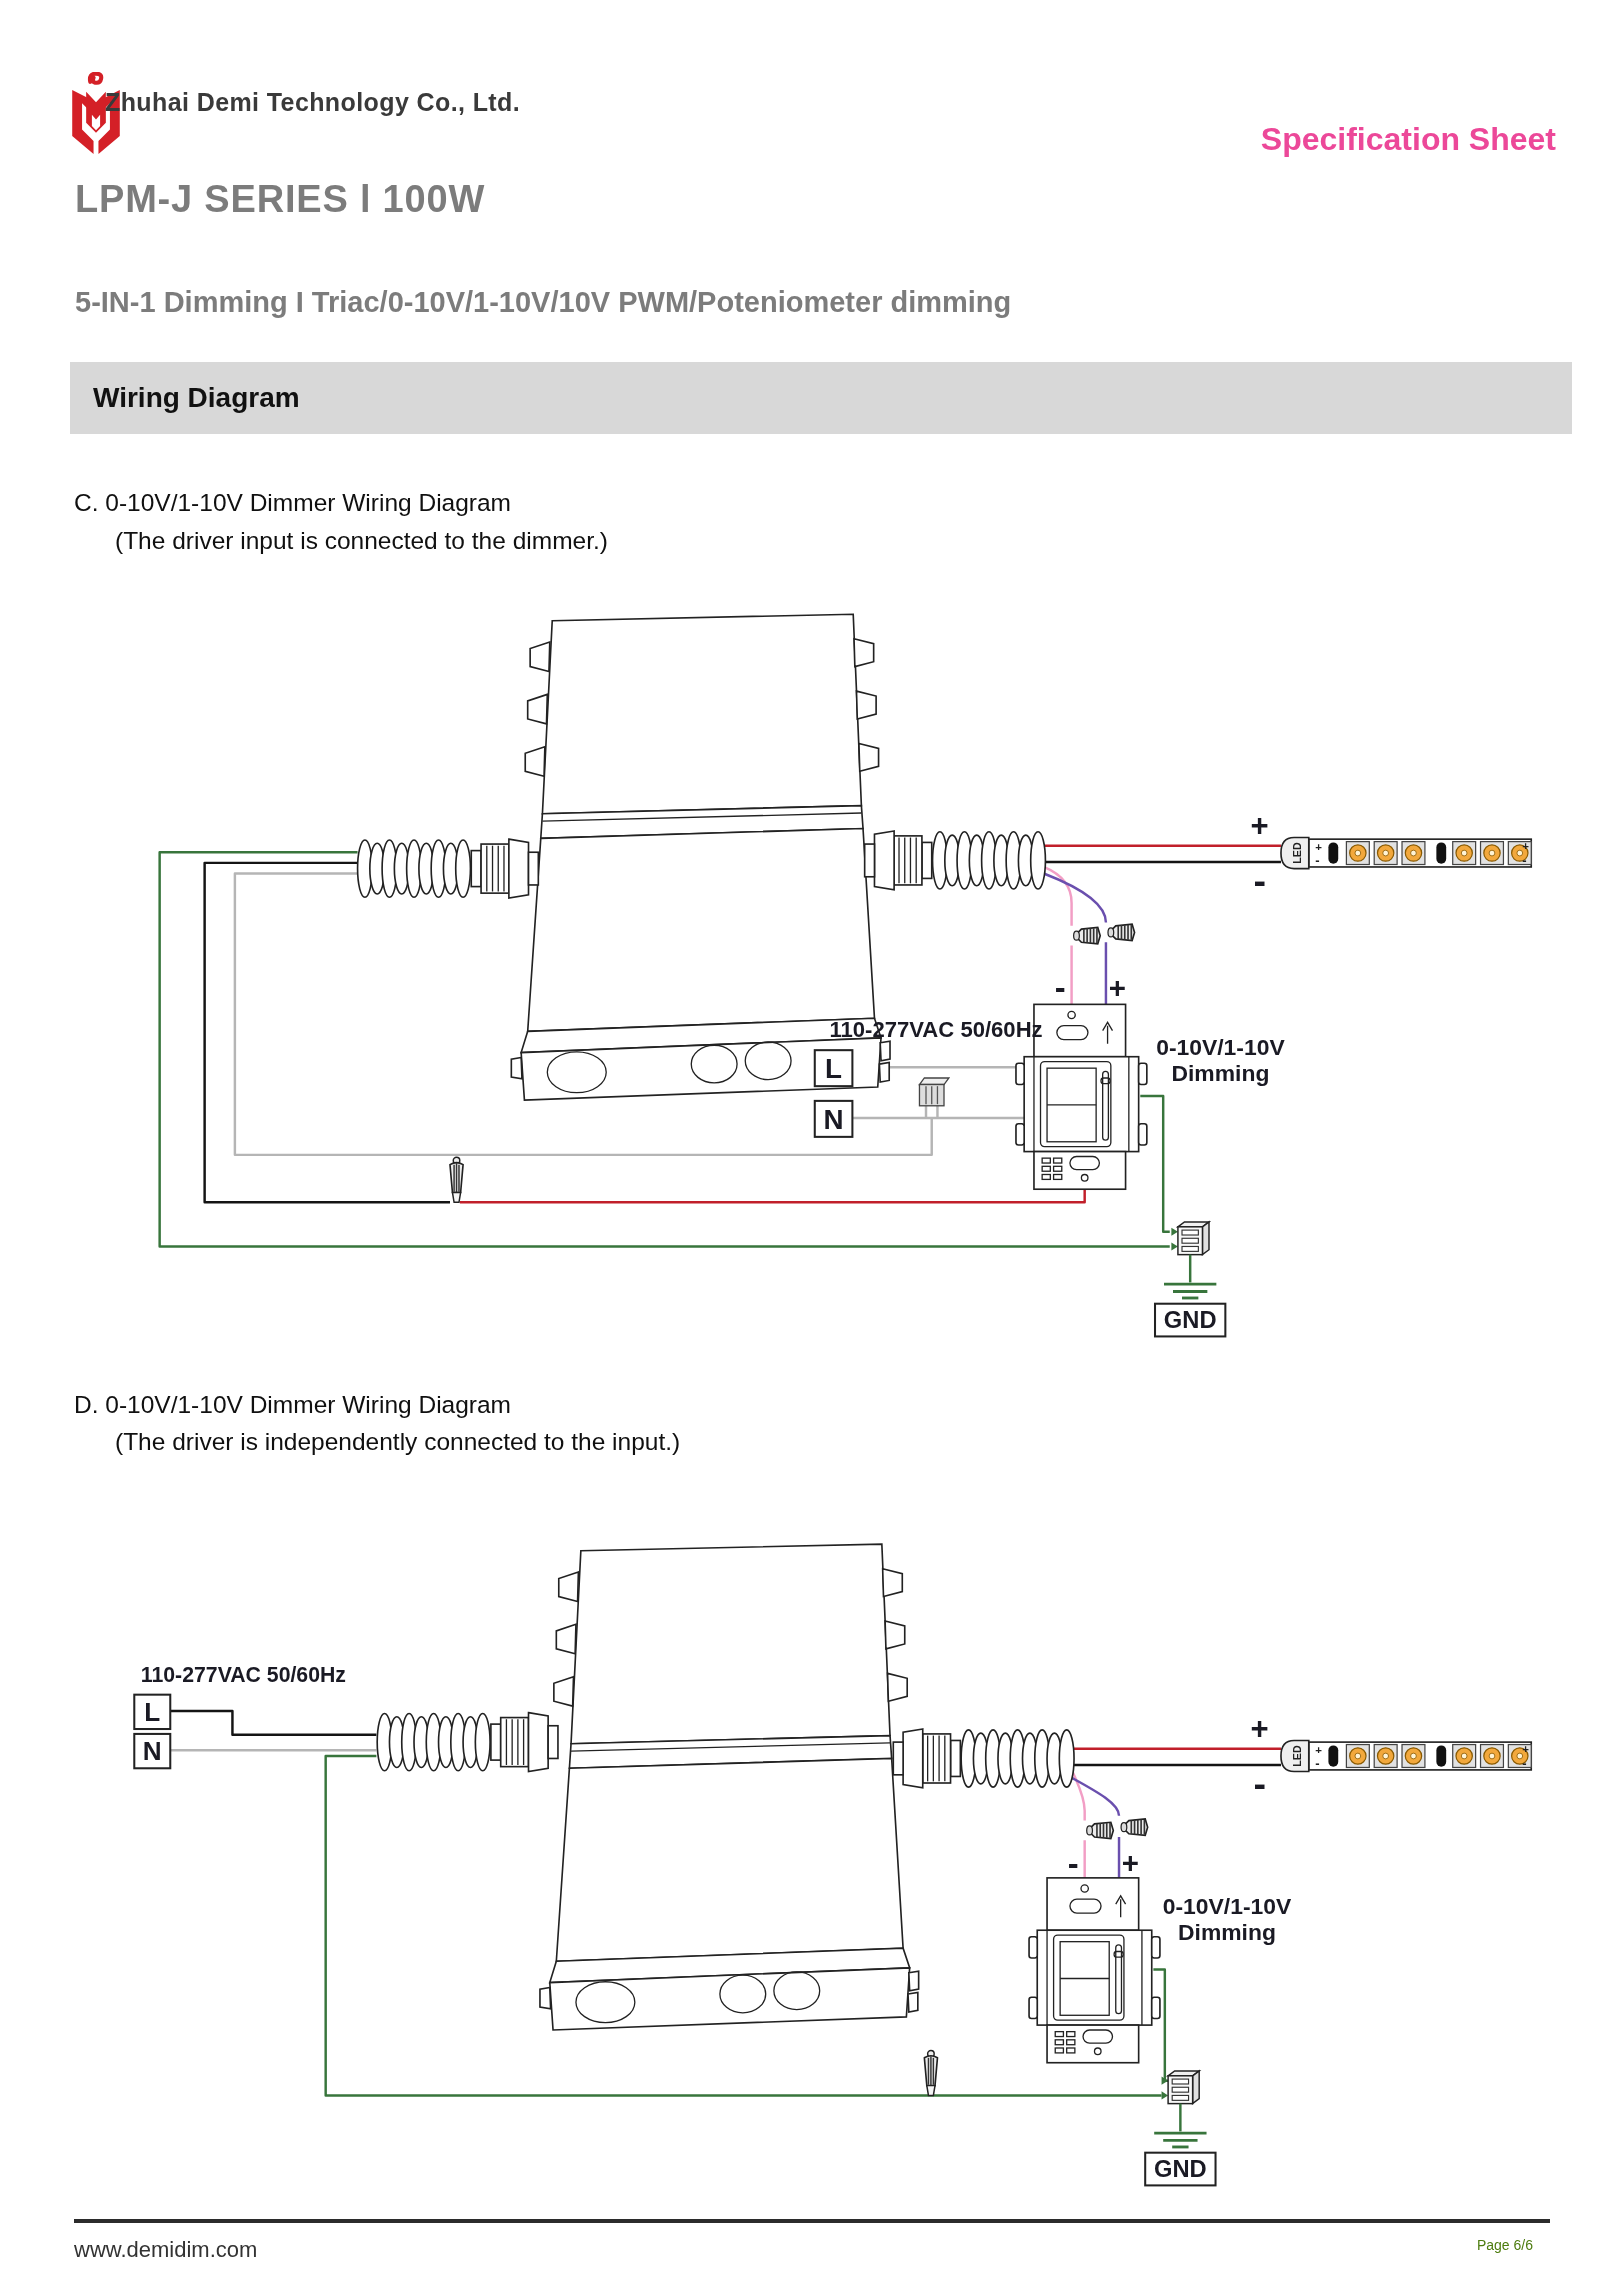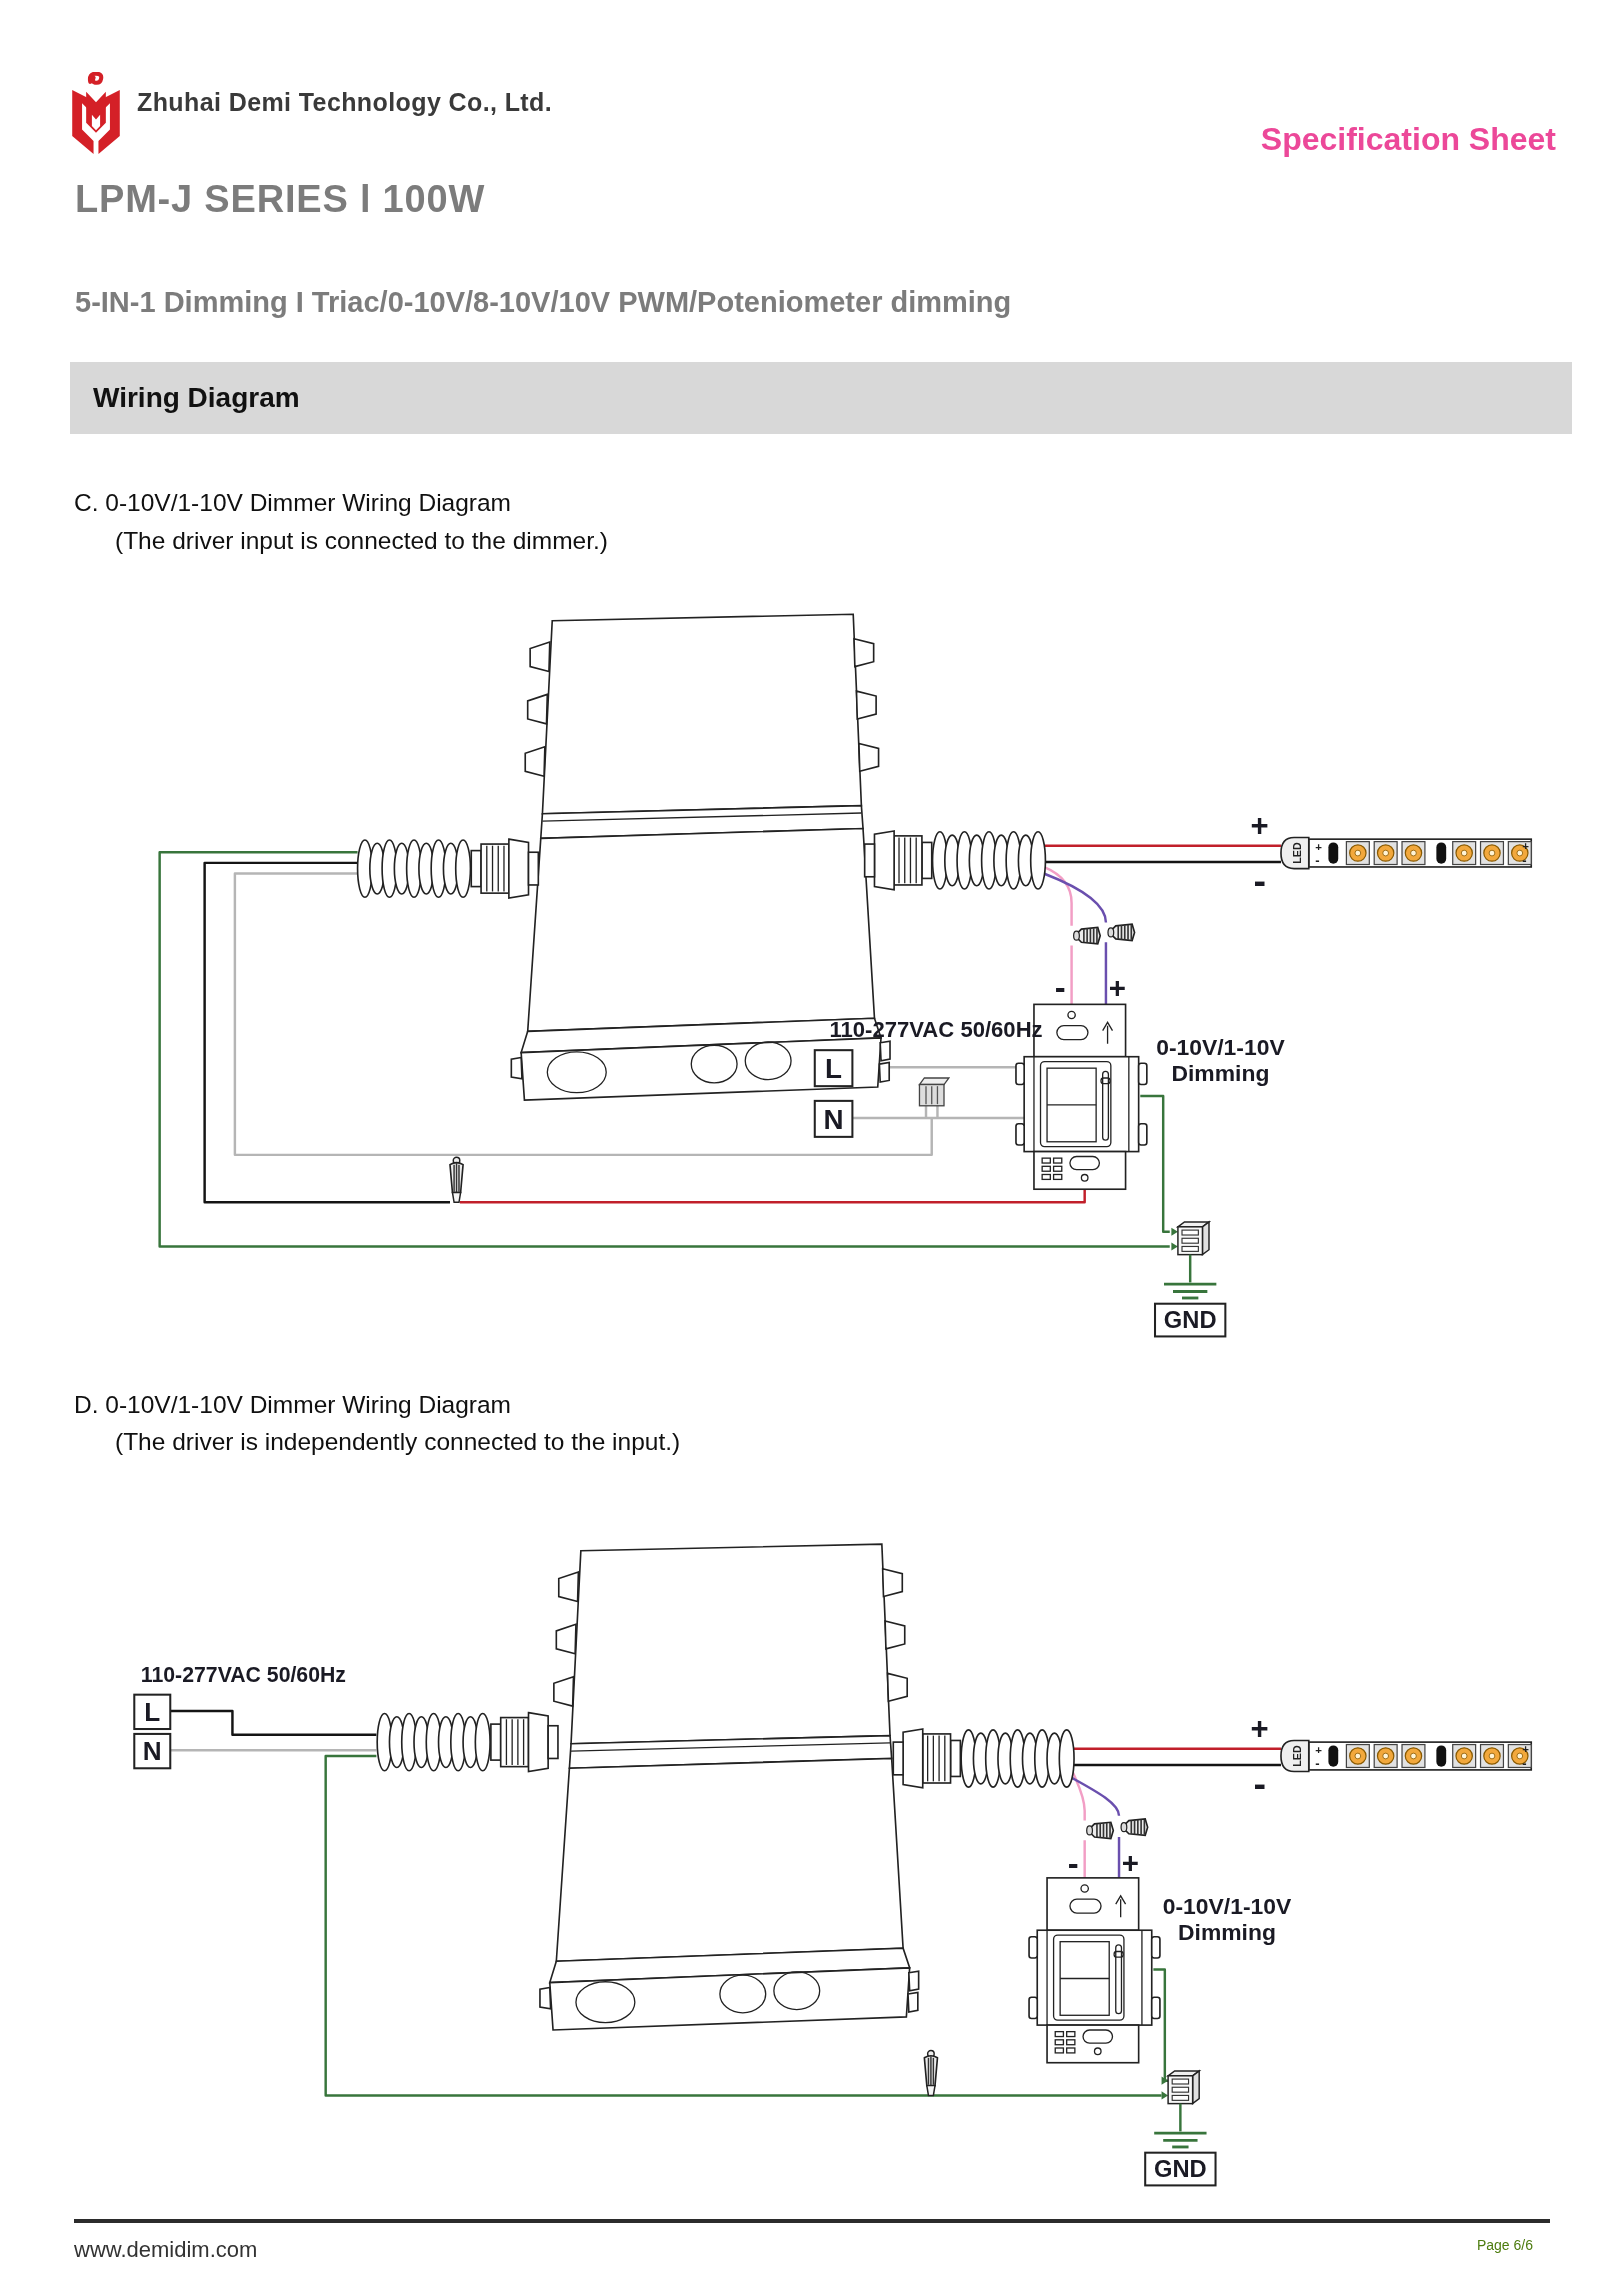--- a/index.html
+++ b/index.html
@@ -1,20 +1,20 @@
 <!DOCTYPE html>
 <html style="--brand_red: #d42027; --title_gray: #7c7c7c; --band_bg: #d8d8d8; --wire_red: #c11f2a; --wire_black: #141414; --wire_gray: #b5b5b5; --wire_green: #38753c; --wire_pink: #f29ec5; --wire_purple: #6a4fae; --led_orange: #f2a83c;font-size:13px"><head>
 <meta charset="utf-8">
 <style>
   html,body{margin:0;padding:0;background:#888;}
   .page{position:relative;width:1623px;height:2295px;background:#fff;margin:0 auto;
         font-family:"Liberation Sans",sans-serif;overflow:hidden;}
   .abs{position:absolute;}
   
-  .company{left:105px;top:88px;font-size:25px;font-weight:bold;color:#3a3a3a;letter-spacing:0.4px;margin-left:32px;}
+  .company{left:105px;top:88px;font-size:25px;font-weight:bold;color:#3a3a3a;letter-spacing:0.4px;}
   .sheet-label{right:67px;top:121px;font-size:32px;font-weight:bold;color:#ec4899;}
   
   .series{left:75px;top:178px;font-size:38px;font-weight:bold;color:var(--title_gray);letter-spacing:0.8px;}
   .sub1{left:75px;top:239px;font-size:29px;font-weight:bold;color:var(--title_gray);}
   .sub2{left:75px;top:286px;font-size:29px;font-weight:bold;color:var(--title_gray);}
   .band{left:70px;top:362px;width:1502px;height:72px;background:var(--band_bg);
         display:flex;align-items:center;}
   .band span{margin-left:23px;font-size:28px;font-weight:bold;color:#111;}
   .sec-h1{font-size:24.5px;color:#101010;}
   .sec-h2{font-size:24.5px;color:#101010;}
@@ -47,21 +47,21 @@
     <path d="M10,22 L10,78 L36,100 L36,84 L22,70 L22,38 L34,50 L34,34 Z" style="fill:var(--brand_red)"></path>
     <path d="M68,22 L68,78 L42,100 L42,84 L56,70 L56,38 L44,50 L44,34 Z" style="fill:var(--brand_red)"></path>
     <path d="M27,24 L39,37 L51,24 L51,62 L39,74 L27,62 Z" style="fill:var(--brand_red)"></path>
     <path d="M34,52 L39,58 L44,52 L44,66 L39,71 L34,66 Z" fill="#fff"></path>
     <path d="M32,12 Q30,2 39,2 Q47,2 45,9 Q44,14 38,13 Q34,12 36,7" fill="none" style="stroke:var(--brand_red)" stroke-width="5" stroke-linecap="round"></path>
   </svg>
   <div class="abs company">Zhuhai Demi Technology Co., Ltd.</div>
   <div class="abs sheet-label">Specification Sheet</div>
 
   <div class="abs series">LPM-J SERIES l 100W</div>
-  <div class="abs sub2">5-IN-1 Dimming I  Triac/0-10V/8-10V/10V PWM/Poteniometer dimming</div>
+  <div class="abs sub2">5-IN-1 Dimming I  Triac/0-10V/1-10V/10V PWM/Poteniometer dimming</div>
 
   <div class="abs band">
     <span>Wiring Diagram</span>
   </div>
 
   <div class="abs sec-h1 c1">C. 0-10V/1-10V Dimmer Wiring Diagram</div>
   <div class="abs sec-h2 c2">(The driver input is connected to the dimmer.)</div>
   <div class="abs sec-h1 d1">D. 0-10V/1-10V Dimmer Wiring Diagram</div>
   <div class="abs sec-h2 d2">(The driver is independently connected to the input.)</div>
 

